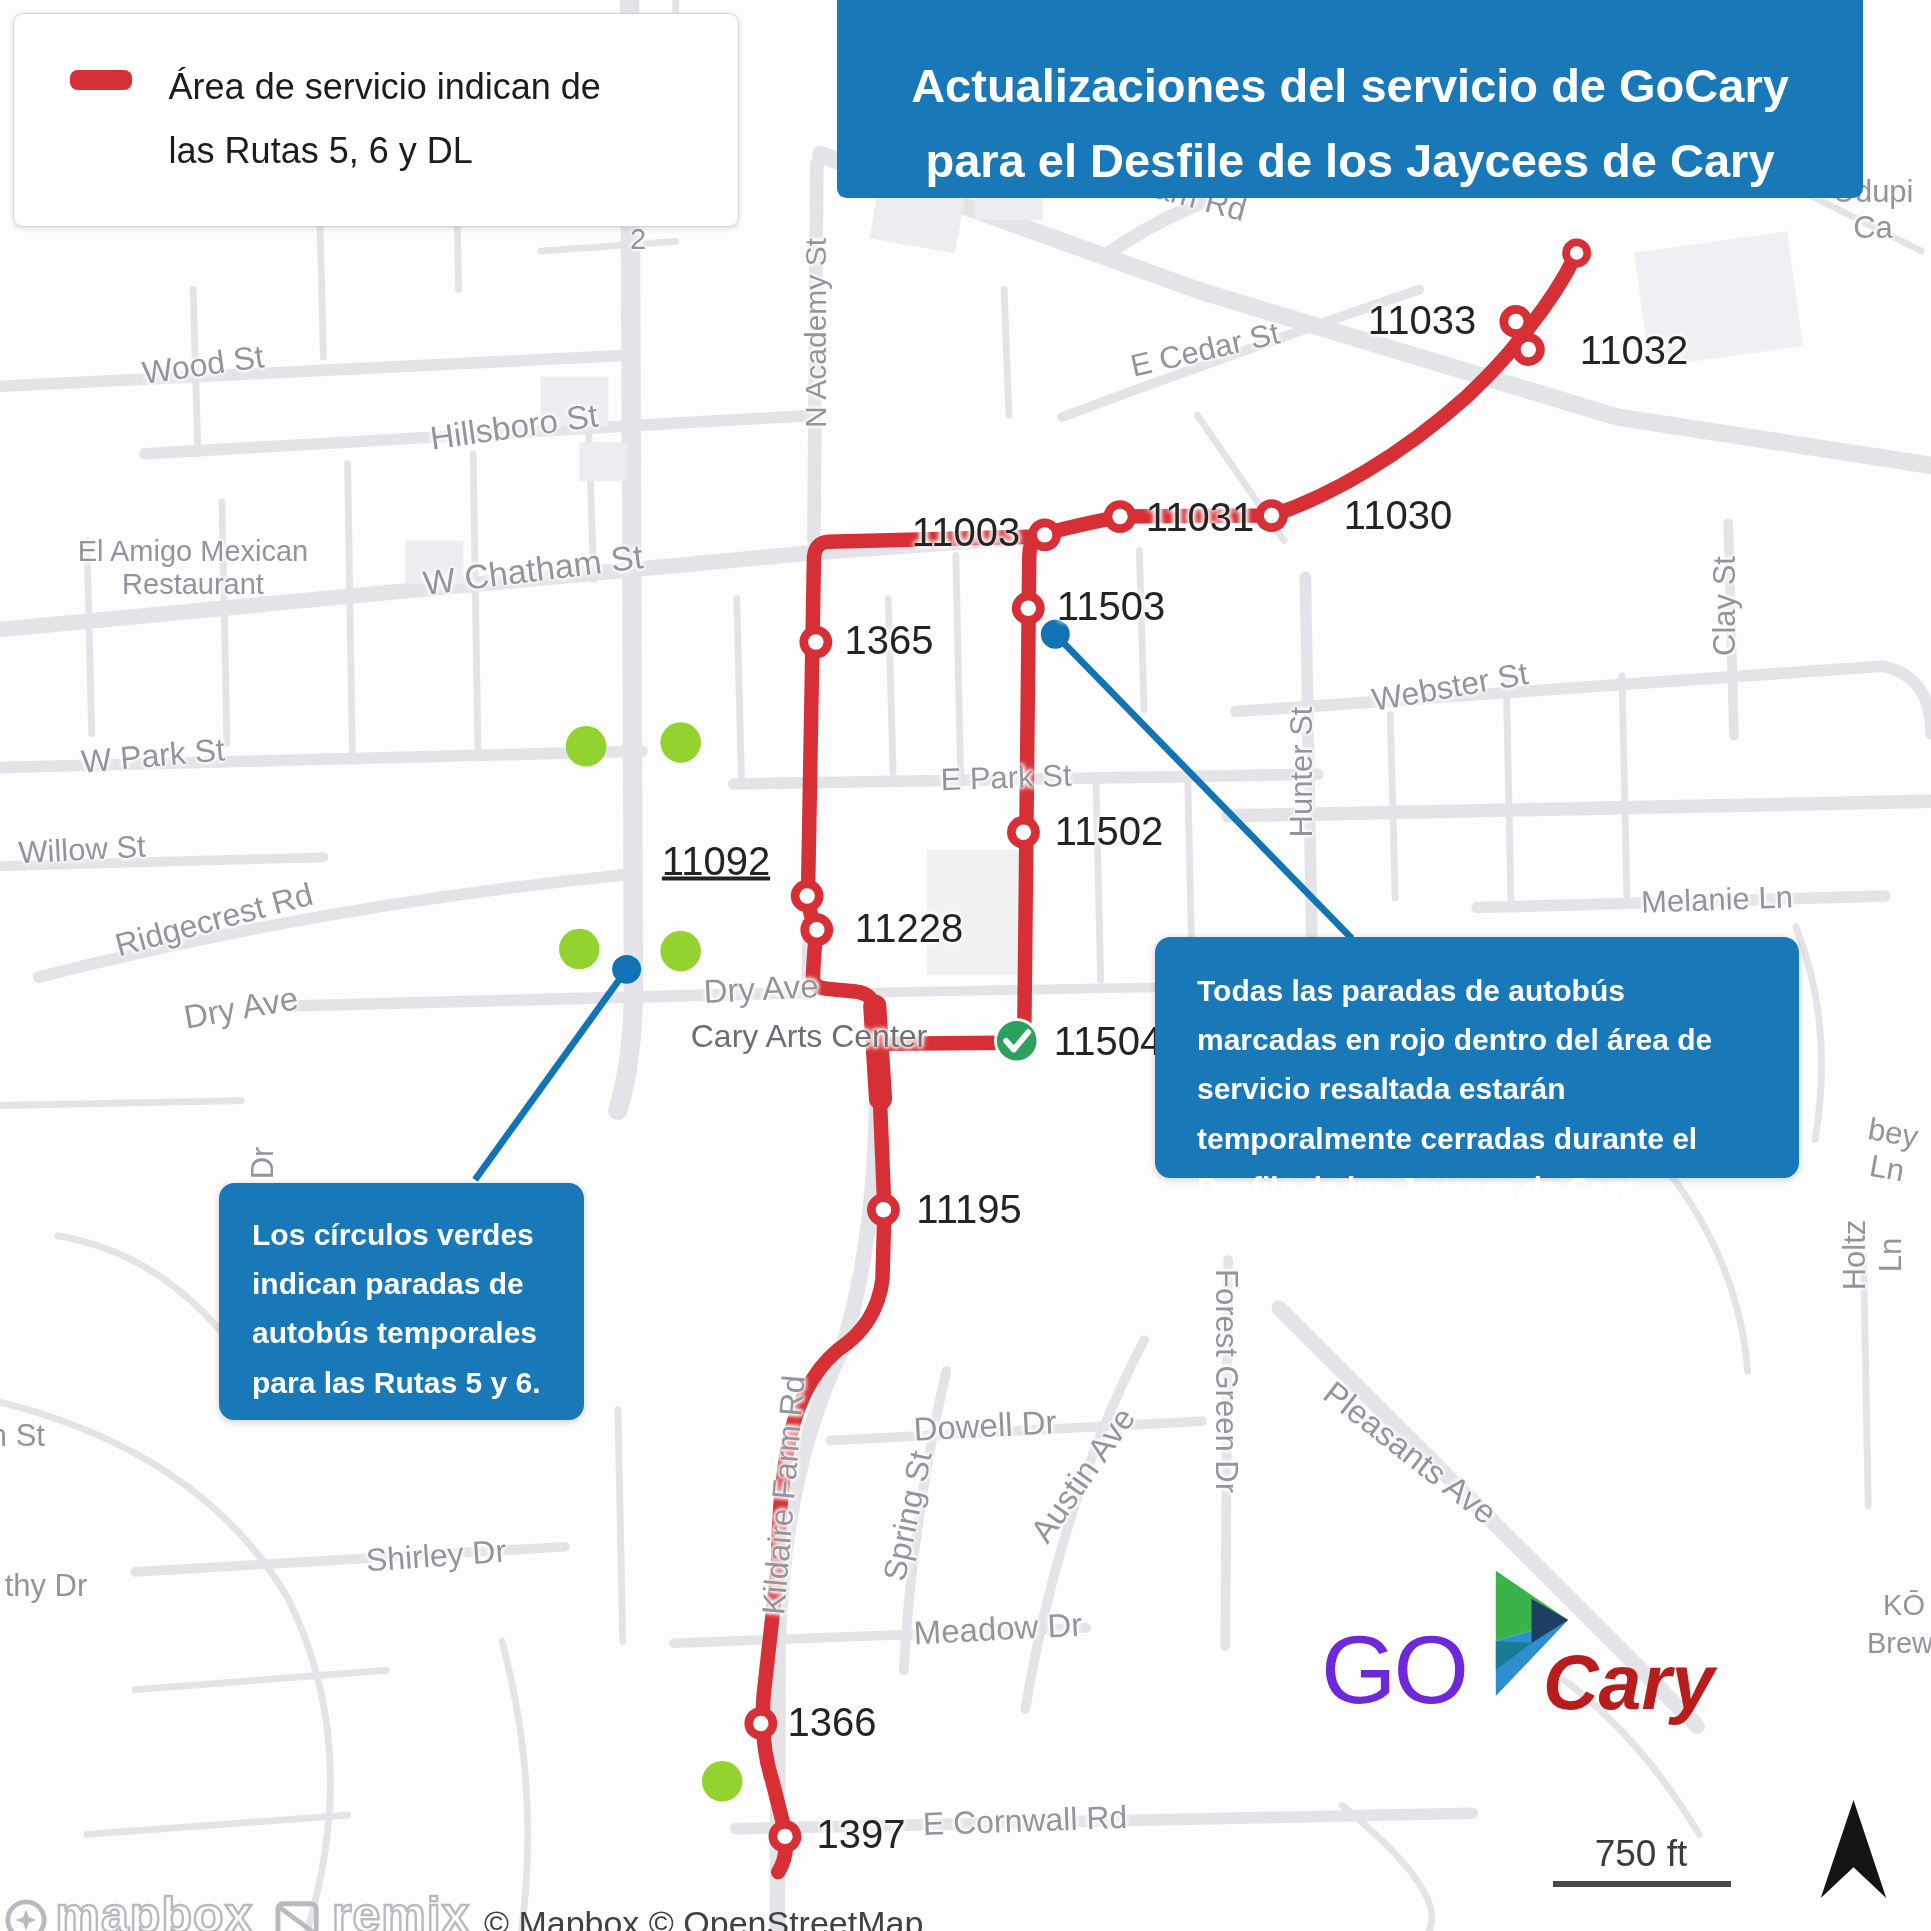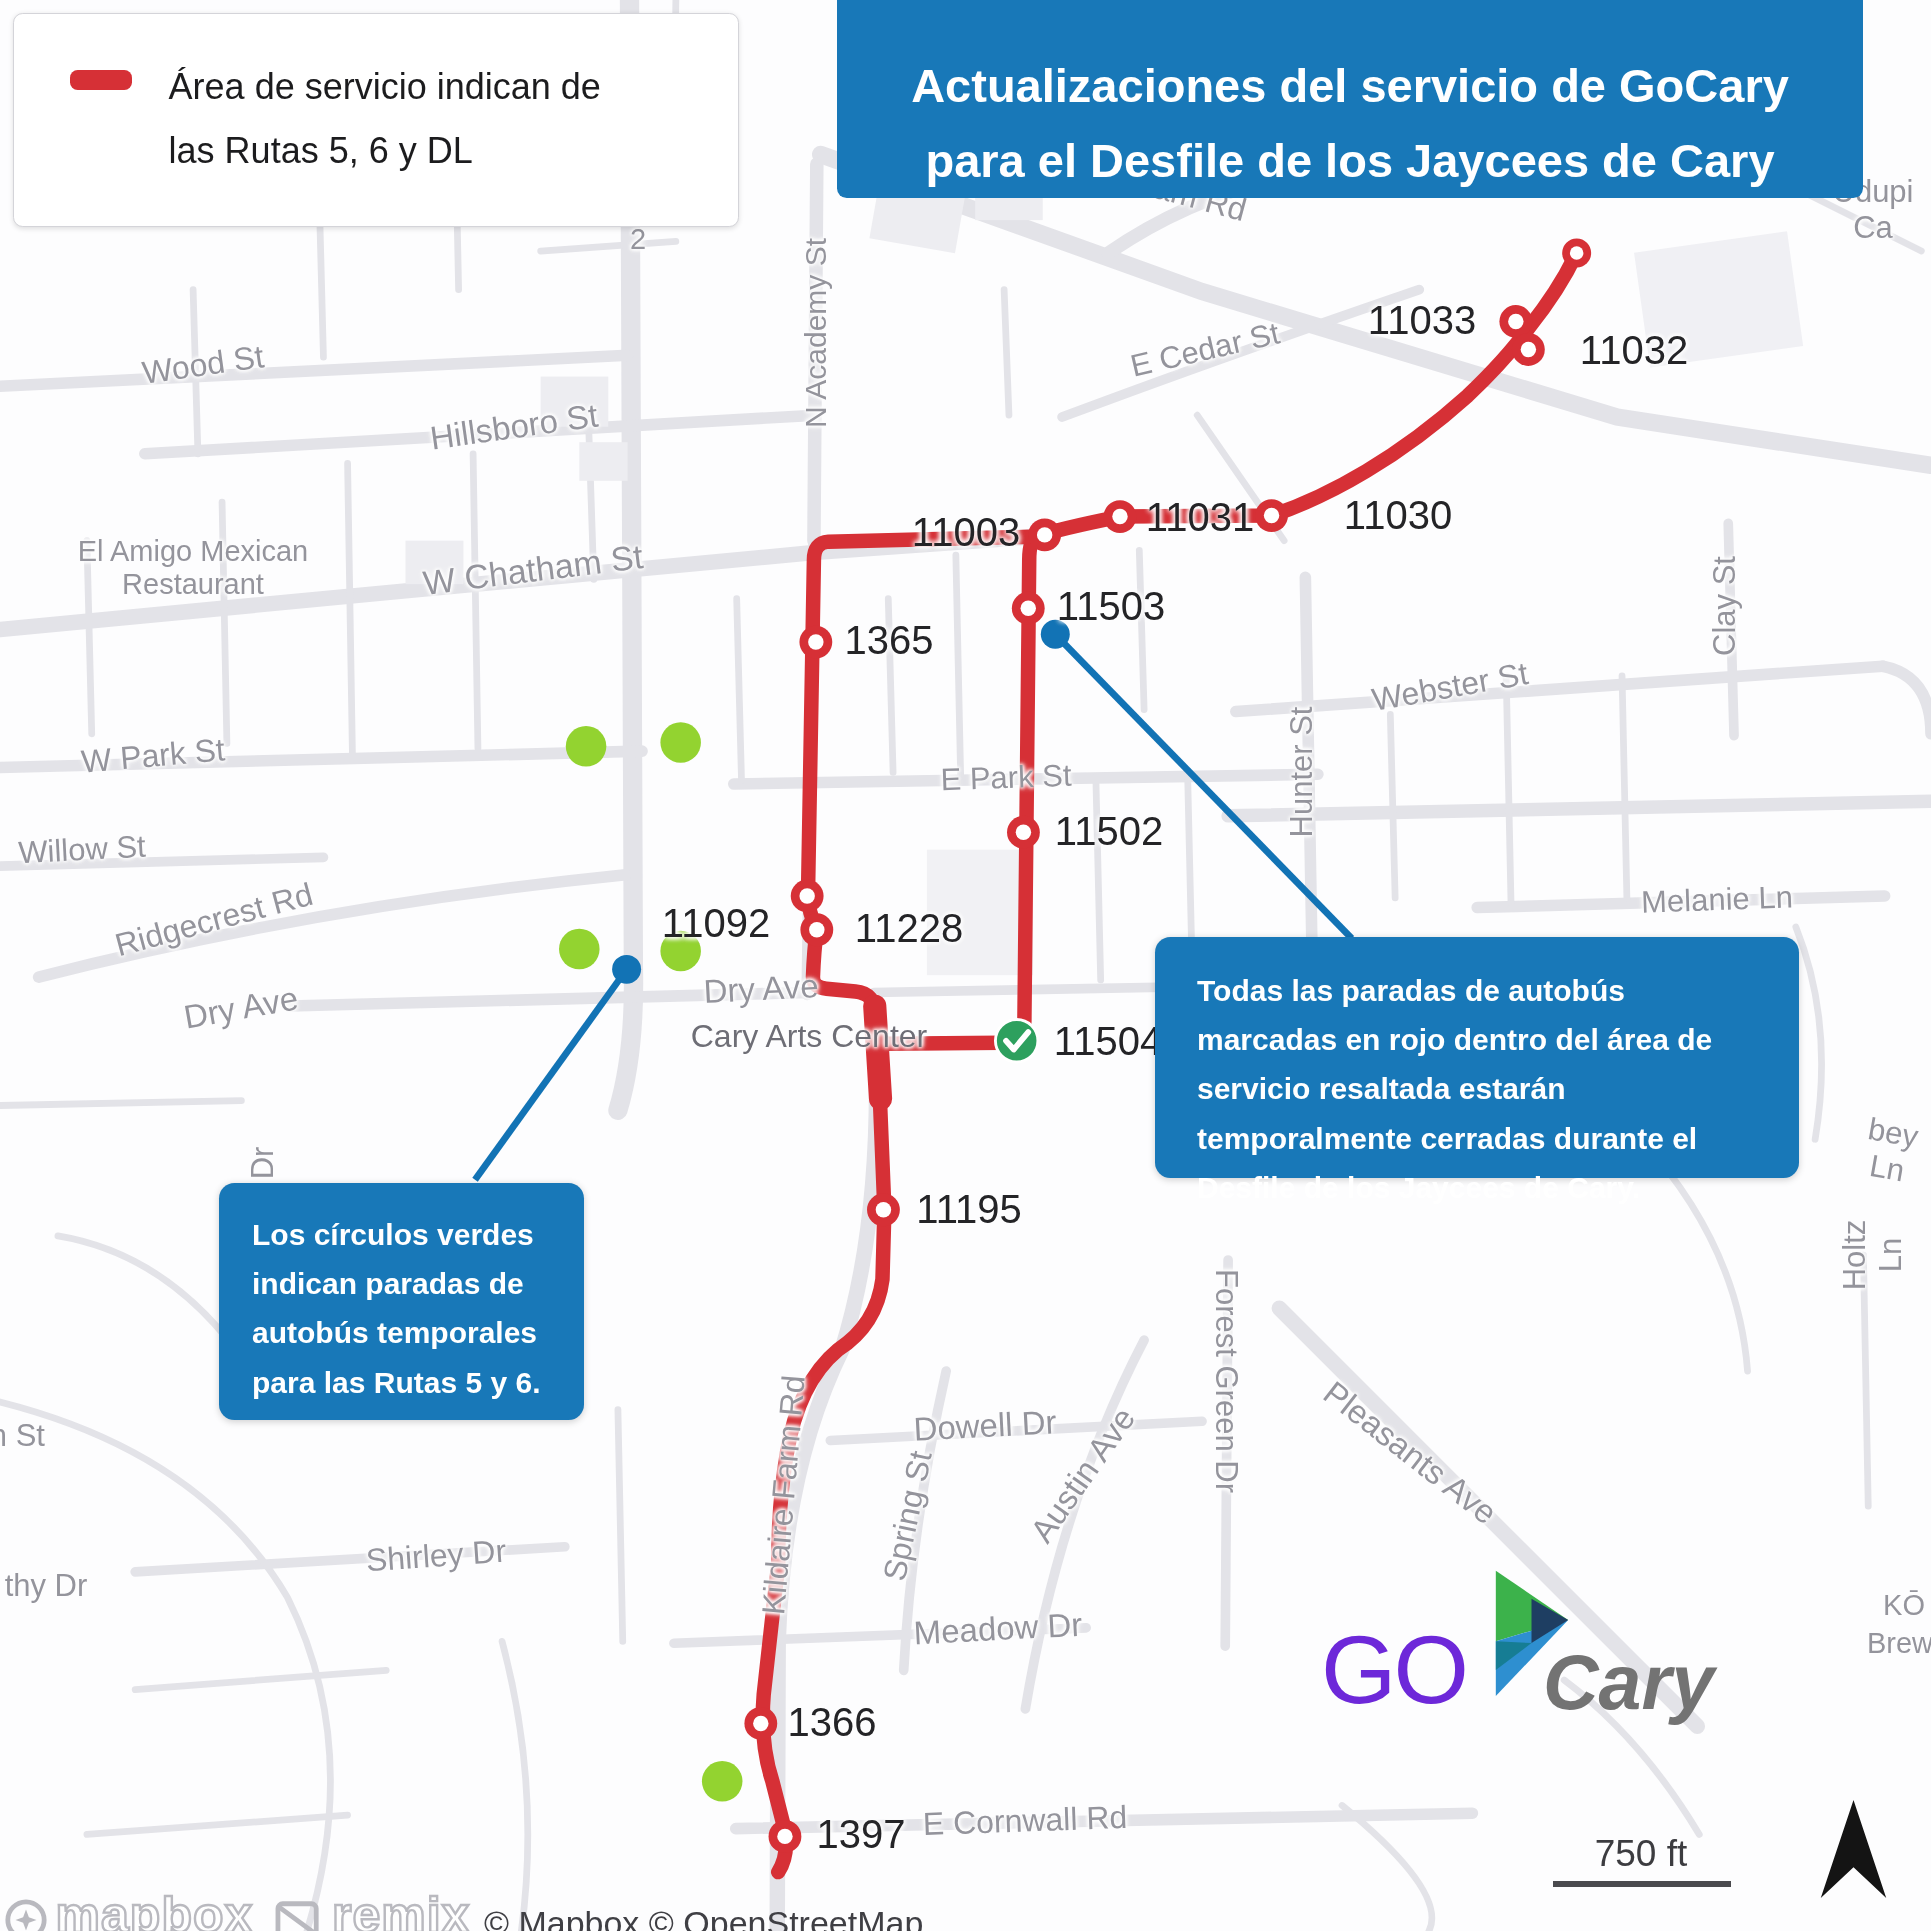--- a/index.html
+++ b/index.html
@@ -20,21 +20,21 @@
   #callout-right{left:1155px;top:937px;width:644px;height:241px;padding:29px 42px;box-sizing:border-box;}
   #callout-left{left:219px;top:1183px;width:365px;height:237px;padding:27px 33px;box-sizing:border-box;}
   #legend-box{position:absolute;left:12.6px;top:12.6px;width:726px;height:214px;background:#fff;
           border:1.9px solid #d4d4d9;border-radius:9.7px;box-shadow:0 1.9px 5.8px rgba(0,0,0,.12);
           z-index:5;display:flex;align-items:flex-start;padding:41px 0 0 56px;box-sizing:border-box;}
   #legend-dash{width:62px;height:20px;border-radius:7.7px;background:#d63036;margin-top:15.4px;flex:none;}
   #legend-text{margin-left:37px;font-size:36px;line-height:1.8;color:#1c1c1e;}
   #logo-go{position:absolute;left:1321px;top:1614px;font-size:97px;font-weight:400;color:#6d28d9;
           letter-spacing:-2.9px;z-index:4;}
   #logo-cary{position:absolute;left:1543px;top:1638px;font-size:77px;font-style:italic;font-weight:700;
-          color:#737373;z-index:4;}
+          color:#b91c1c;z-index:4;}
   #logo-mark{position:absolute;left:1491px;top:1564px;z-index:4;}
   #scale-label{position:absolute;left:1641px;top:1833px;transform:translateX(-50%);font-size:37px;color:#3c3c40;z-index:4;}
   #scale-bar{position:absolute;left:1553px;top:1881px;width:178px;height:5.8px;background:#4a4a4e;z-index:4;}
   #north-arrow{position:absolute;left:1815px;top:1796px;z-index:4;}
   #attribution{position:absolute;left:3.9px;top:1890px;z-index:5;display:flex;align-items:flex-start;}
   .wordmark{font-size:50px;font-weight:800;color:#fff;letter-spacing:1px;
           -webkit-text-stroke:2.4px #b9b9bf;line-height:1;}
   #attr-copy{font-size:34px;color:#3f3f44;margin-left:13.5px;padding-top:13.5px;white-space:nowrap;}
 </style>
 </head>
@@ -220,21 +220,21 @@
 
 <div class="layer" id="stop-label-layer">
     <span class="stop-label" style="left: 1422px; top: 320px; transform: translate(-50%, -50%);">11033</span>
     <span class="stop-label" style="left: 1634px; top: 350px; transform: translate(-50%, -50%);">11032</span>
     <span class="stop-label" style="left: 1200px; top: 517px; transform: translate(-50%, -50%);">11031</span>
     <span class="stop-label" style="left: 1398px; top: 515px; transform: translate(-50%, -50%);">11030</span>
     <span class="stop-label" style="left: 966px; top: 532px; transform: translate(-50%, -50%);">11003</span>
     <span class="stop-label" style="left: 1111px; top: 606px; transform: translate(-50%, -50%);">11503</span>
     <span class="stop-label" style="left: 889px; top: 640px; transform: translate(-50%, -50%);">1365</span>
     <span class="stop-label" style="left: 1109px; top: 831px; transform: translate(-50%, -50%);">11502</span>
-    <span class="stop-label" style="left: 716px; top: 923px; transform: translate(-50%, -50%);">11092</span>
+    <span class="stop-label" style="left: 716px; top: 861px; transform: translate(-50%, -50%); text-decoration: underline;">11092</span>
     <span class="stop-label" style="left: 909px; top: 928px; transform: translate(-50%, -50%);">11228</span>
     <span class="stop-label" style="left: 1108px; top: 1041px; transform: translate(-50%, -50%);">11504</span>
     <span class="stop-label" style="left: 969px; top: 1209px; transform: translate(-50%, -50%);">11195</span>
     <span class="stop-label" style="left: 832px; top: 1722px; transform: translate(-50%, -50%);">1366</span>
     <span class="stop-label" style="left: 861px; top: 1834px; transform: translate(-50%, -50%);">1397</span>
   </div>
 
 <div id="legend-box">
   <div id="legend-dash"></div>
   <div id="legend-text">

